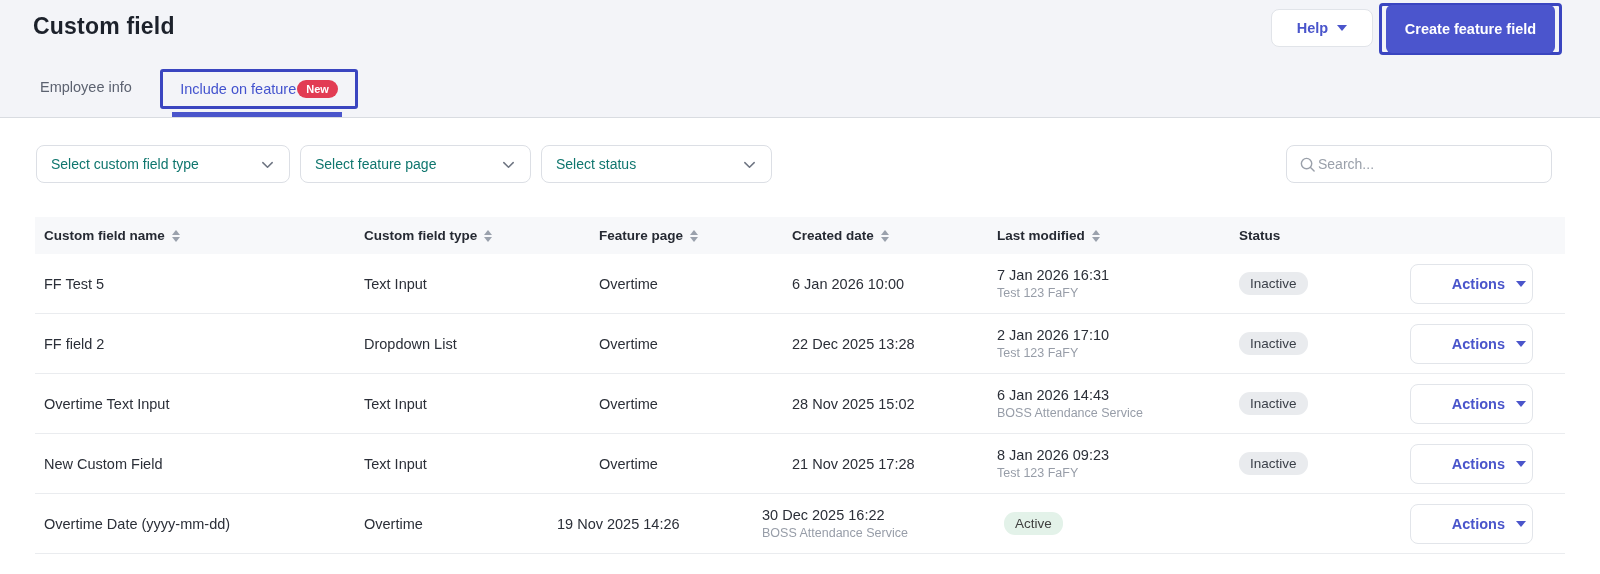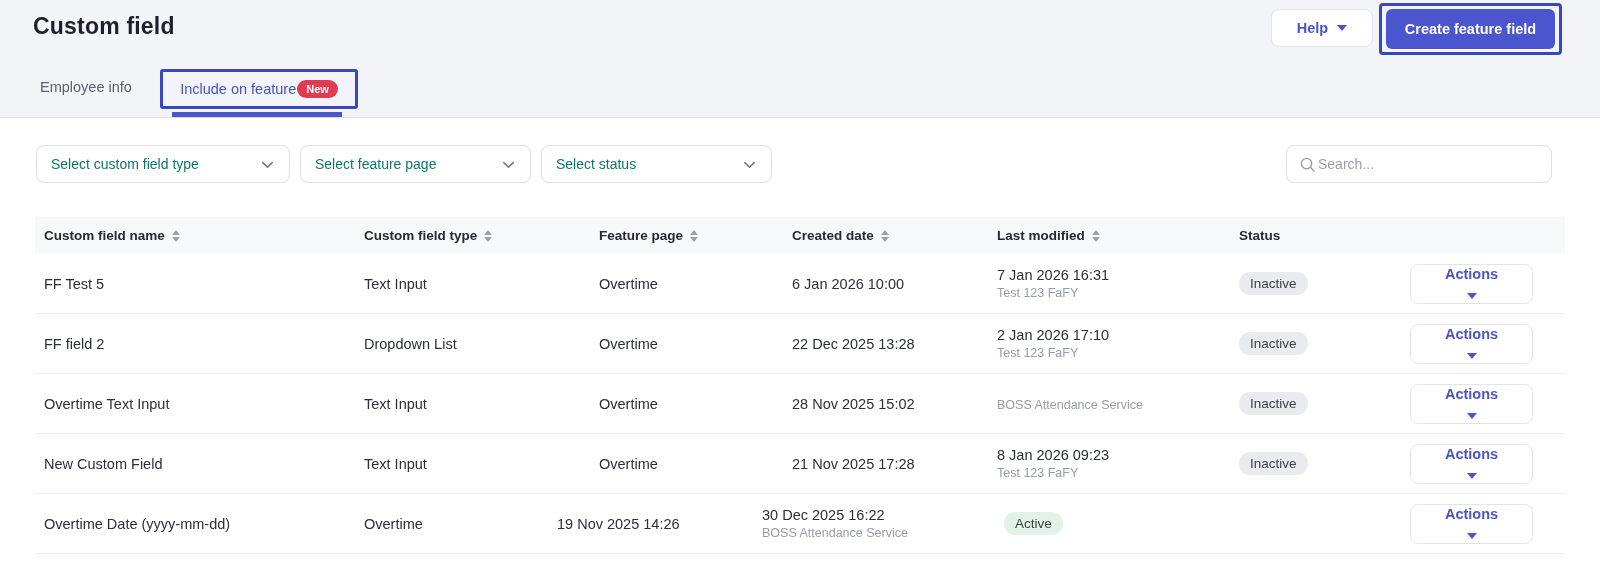--- a/index.html
+++ b/index.html
@@ -30,21 +30,21 @@
     width:0; height:0; border-left:5px solid transparent;
     border-right:5px solid transparent; border-top:6px solid currentColor;
     display:inline-block;
   }
   .create-annot {
     position:absolute; top:3px; left:1379px; width:183px; height:52px;
     border:3px solid #3A45C0; border-radius:4px;
     display:flex; align-items:center; justify-content:center; background:transparent;
   }
   .create-btn {
-    width:169px; height:40px; background:#4B55CD; color:#fff; border:none;
+    width:169px; height:48px; background:#4B55CD; color:#fff; border:none;
     border-radius:6px; font-size:14.5px; font-weight:700; cursor:pointer;
     font-family:inherit;
   }
 
   
   .tab-employee {
     position:absolute; top:79px; left:40px;
     font-size:14.5px; color:#5C6270; cursor:pointer;
   }
   .tab-annot {
@@ -109,22 +109,22 @@
   .mod-main { font-size:14.5px; color:#2B2F38; }
   .mod-sub  { font-size:12.5px; color:#979DA8; margin-top:3px; }
   .badge {
     display:inline-block; padding:4px 11px; border-radius:11px; font-size:13.5px;
   }
   .badge.inactive { background:#E9EBEE; color:#3A3F48; }
   .badge.active   { background:#E3F2E9; color:#404040; }
   .actions-btn {
     width:123px; height:40px; border:1px solid #E2E5EA; background:#fff;
     border-radius:8px; color:#4A55CB; font-weight:700; font-size:14.5px;
-    display:flex; align-items:center; justify-content:flex-start; gap:11px;
-    cursor:pointer; font-family:inherit;flex-direction:column;
+    display:flex; align-items:center; justify-content:flex-end; gap:11px;
+    cursor:pointer; font-family:inherit;
   }
 </style>
 </head>
 <body>
 
 <div class="topband"></div>
 
 <div class="page-title">Custom field</div>
 
 <button class="help-btn">
@@ -269,20 +269,21 @@
       </button>
     </div>
   </div>
 
   <div class="row">
     <div class="c1">Overtime Text Input</div>
     <div class="c2">Text Input</div>
     <div class="c3">Overtime</div>
     <div class="c4">28 Nov 2025 15:02</div>
     <div class="c5">
+      <div class="mod-main">6 Jan 2026 14:43</div>
       <div class="mod-sub">BOSS Attendance Service</div>
     </div>
     <div class="c6"><span class="badge inactive">Inactive</span></div>
     <div class="c7">
       <button class="actions-btn">
         <span>Actions</span>
         <span class="caret-down"></span>
       </button>
     </div>
   </div>

